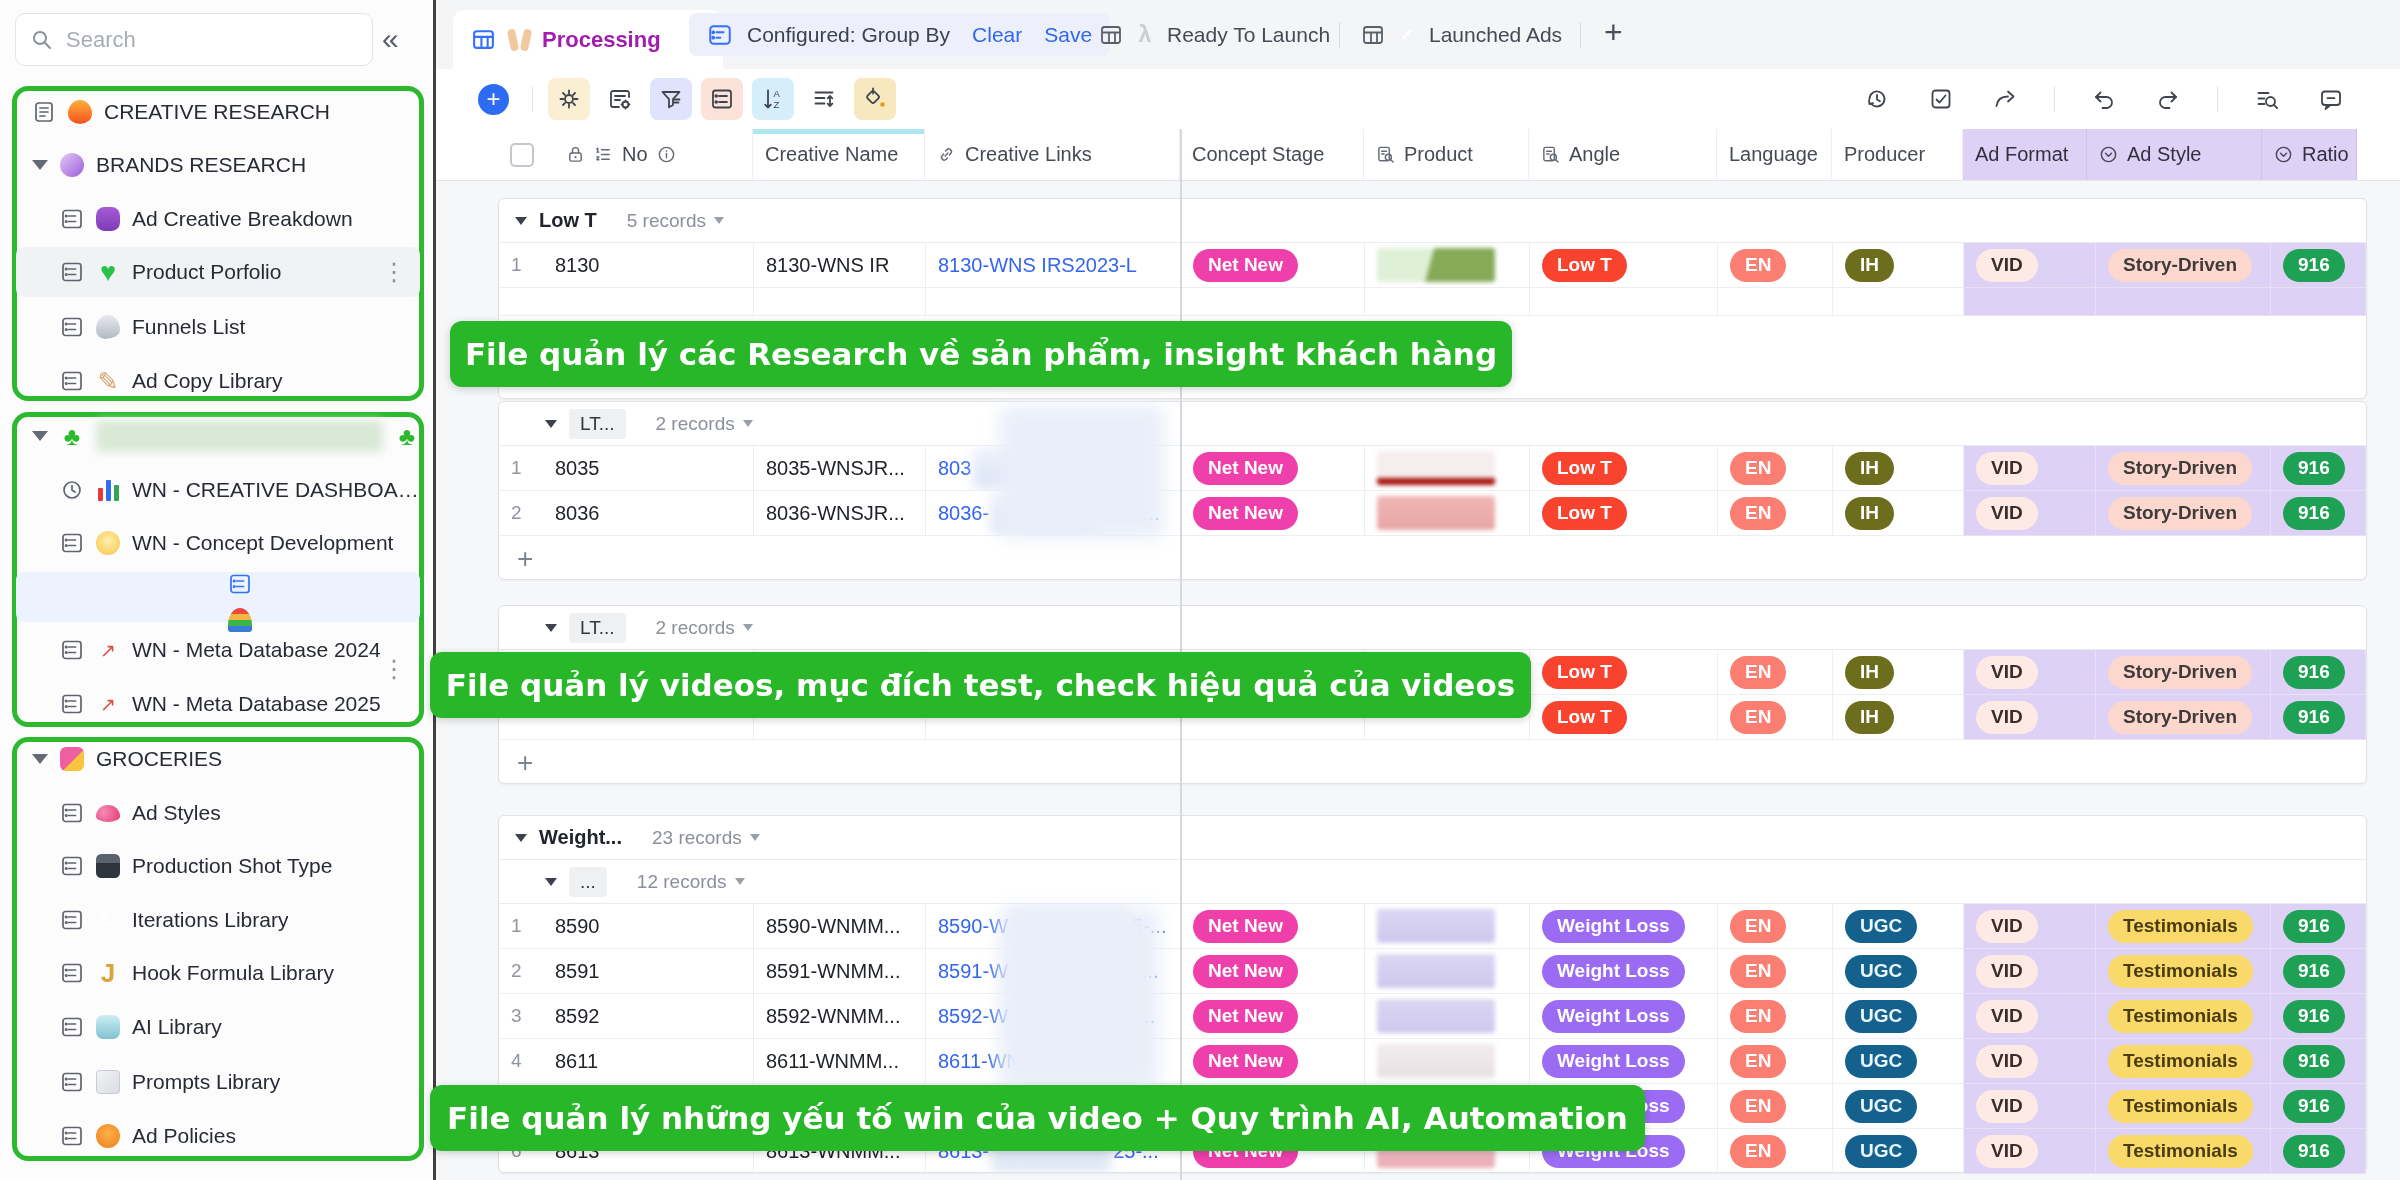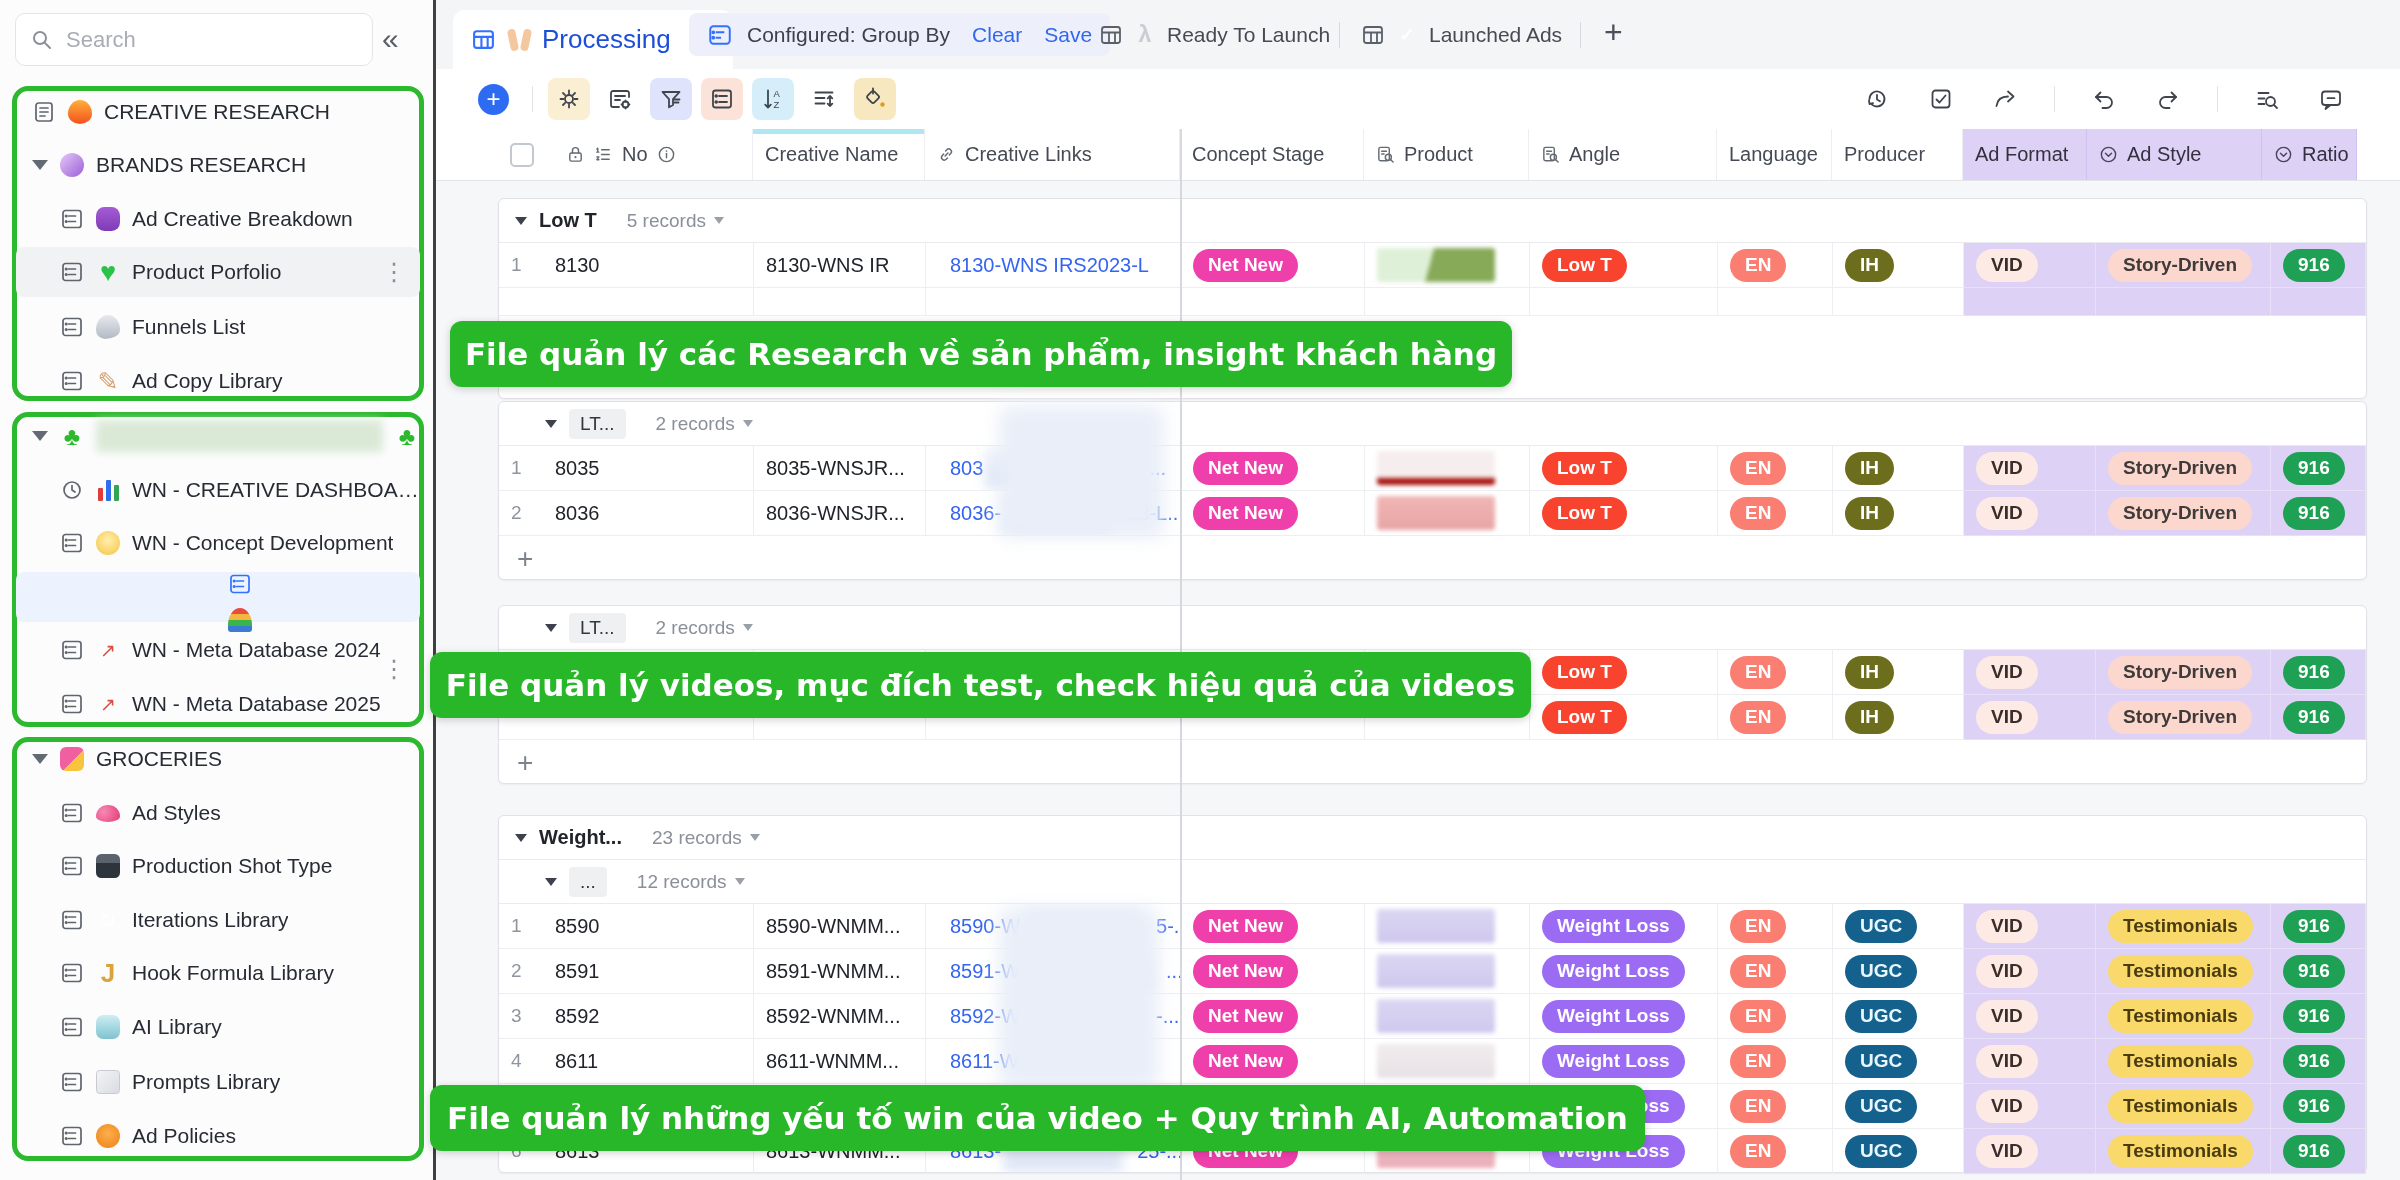--- a/index.html
+++ b/index.html
@@ -24,21 +24,21 @@
   .caret{width:0;height:0;border-left:8px solid transparent;border-right:8px solid transparent;border-top:10px solid #646a73;flex:0 0 auto;}
   .dots{margin-left:auto;margin-right:14px;color:#8a9099;font-size:24px;letter-spacing:0;}
   .redact{width:300px;height:32px;background:#d9e9d6;border-radius:4px;filter:blur(4px);}
   .emoji{display:inline-flex;align-items:center;justify-content:center;width:26px;height:26px;flex:0 0 auto;}
   .emoji i{display:block;width:100%;height:100%;}
   .sicon{flex:0 0 auto;display:inline-flex;}
 
   
   .topbar{position:absolute;left:436px;right:0;top:0;height:69px;background:#f4f5f6;z-index:1;}
   .tab-active{position:absolute;left:17px;top:10px;height:59px;background:#fff;border-radius:12px 12px 0 0;display:flex;align-items:center;padding:0 18px;gap:10px;}
-  .tablabel{font-size:26px;font-weight:normal;color:#1d4ed8;}
+  .tablabel{font-size:22px;font-weight:bold;color:#a21caf;}
   .tabdots{color:#737882;font-size:24px;margin-left:10px;cursor:pointer;}
   .config-chip{position:absolute;left:253px;top:13px;height:43px;background:#edf0fb;border-radius:8px;display:flex;align-items:center;padding:0 18px;gap:14px;}
   .config-chip .clbl{font-size:21px;color:#3c414b;}
   .config-chip a{font-size:21px;color:#3167f0;cursor:pointer;text-decoration:none;margin-left:8px;}
   .tab-plain{position:absolute;top:0;height:69px;display:flex;align-items:center;gap:9px;font-size:21px;color:#454a54;cursor:pointer;}
   .tabsep{position:absolute;top:22px;width:1px;height:26px;background:#d7dade;}
   .tab-add{position:absolute;top:14px;font-size:32px;color:#4a4f58;cursor:pointer;font-weight:normal;}
 
   
   .toolbar{position:absolute;left:436px;right:0;top:69px;height:60px;background:#fff;display:flex;align-items:center;}
@@ -62,21 +62,21 @@
   .gchip{background:#eef0f2;border-radius:4px;padding:4px 11px;font-size:19px;color:#32363e;}
   .records{font-size:19px;color:#8a9099;margin-left:18px;display:flex;align-items:center;gap:8px;cursor:pointer;}
   .caret-sm{width:0;height:0;border-left:6px solid transparent;border-right:6px solid transparent;border-top:8px solid #3c414b;}
   .caret-xs{width:0;height:0;border-left:5px solid transparent;border-right:5px solid transparent;border-top:7px solid #9aa0a8;}
   .trow{height:45px;display:flex;border-bottom:1px solid #eceef1;cursor:pointer;}
   .cell{display:flex;align-items:center;padding:0 12px;border-right:1px solid #eceef1;overflow:hidden;white-space:nowrap;position:relative;}
   .cell.purple{background:#ddd2f5;border-right:1px solid #e8e0f8;border-bottom:1px solid #e8e0f8;margin-bottom:-1px;}
   .idx{width:44px;color:#8f959e;font-size:19px;flex:0 0 auto;}
   .noval{flex:1;text-align:left;font-size:20px;color:#21252b;padding-right:26px;}
   .nametxt{font-size:20px;color:#21252b;}
-  .linktxt{font-size:20px;color:#3465f0;margin-left:12px;}
+  .linktxt{font-size:20px;color:#3465f0;}
   .chip{height:33px;border-radius:17px;padding:0 15px;display:inline-flex;align-items:center;font-size:19px;font-weight:bold;flex:0 0 auto;}
   .thumb{width:118px;height:34px;border-radius:3px;filter:blur(2px);}
   .blurpatch{height:40px;border-radius:4px;background:linear-gradient(180deg,#eef3fb,#d9e2f4);filter:blur(6px);flex:0 0 auto;margin:0 2px;}
   .plusrow{height:45px;display:flex;align-items:center;padding-left:18px;color:#7d838c;font-size:28px;cursor:pointer;}
   .colblur{position:absolute;background:#e9eef8;filter:blur(9px);z-index:3;border-radius:8px;}
   .freezeline{position:absolute;left:744px;top:0;bottom:0;width:2px;background:#d5d8dd;z-index:4;}
 
   
   .banner{position:absolute;height:66px;background:#28b728;border-radius:12px;color:#fff;display:flex;align-items:center;justify-content:center;font-family:"DejaVu Sans",sans-serif;font-weight:bold;font-size:31px;z-index:40;box-shadow:0 2px 8px rgba(0,0,0,.18);white-space:nowrap;}
 

